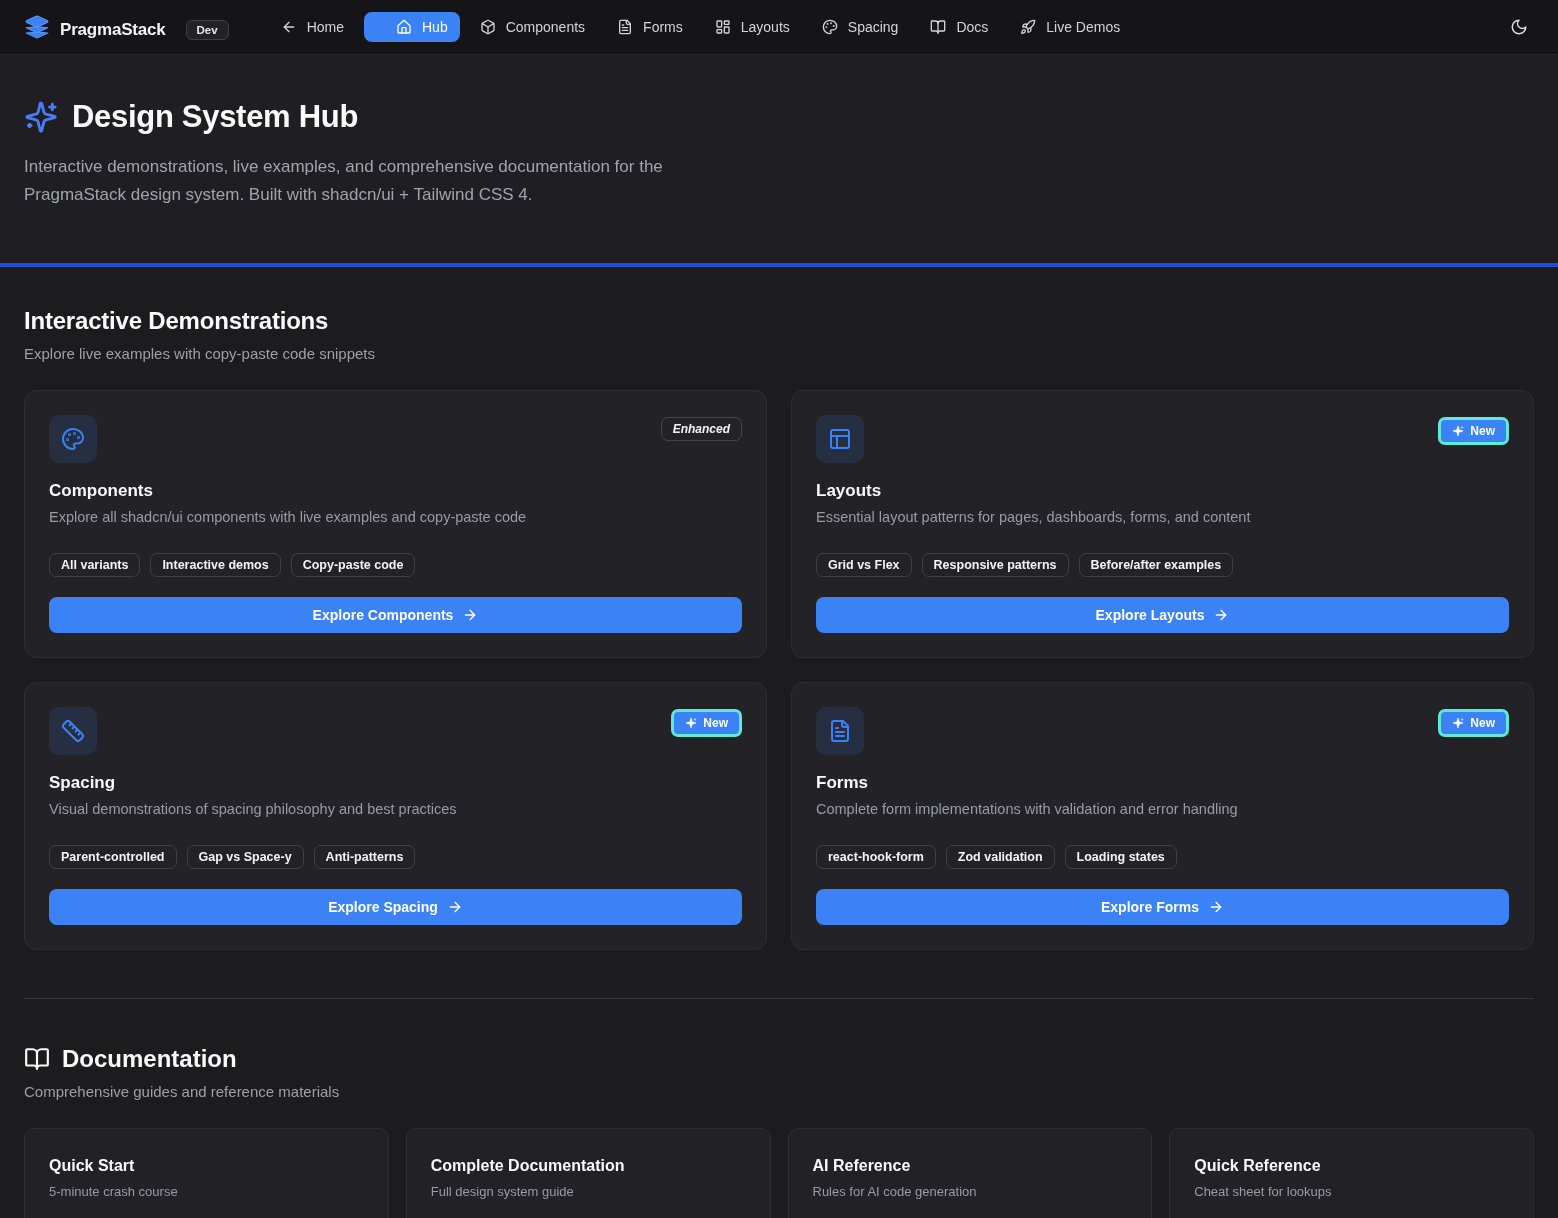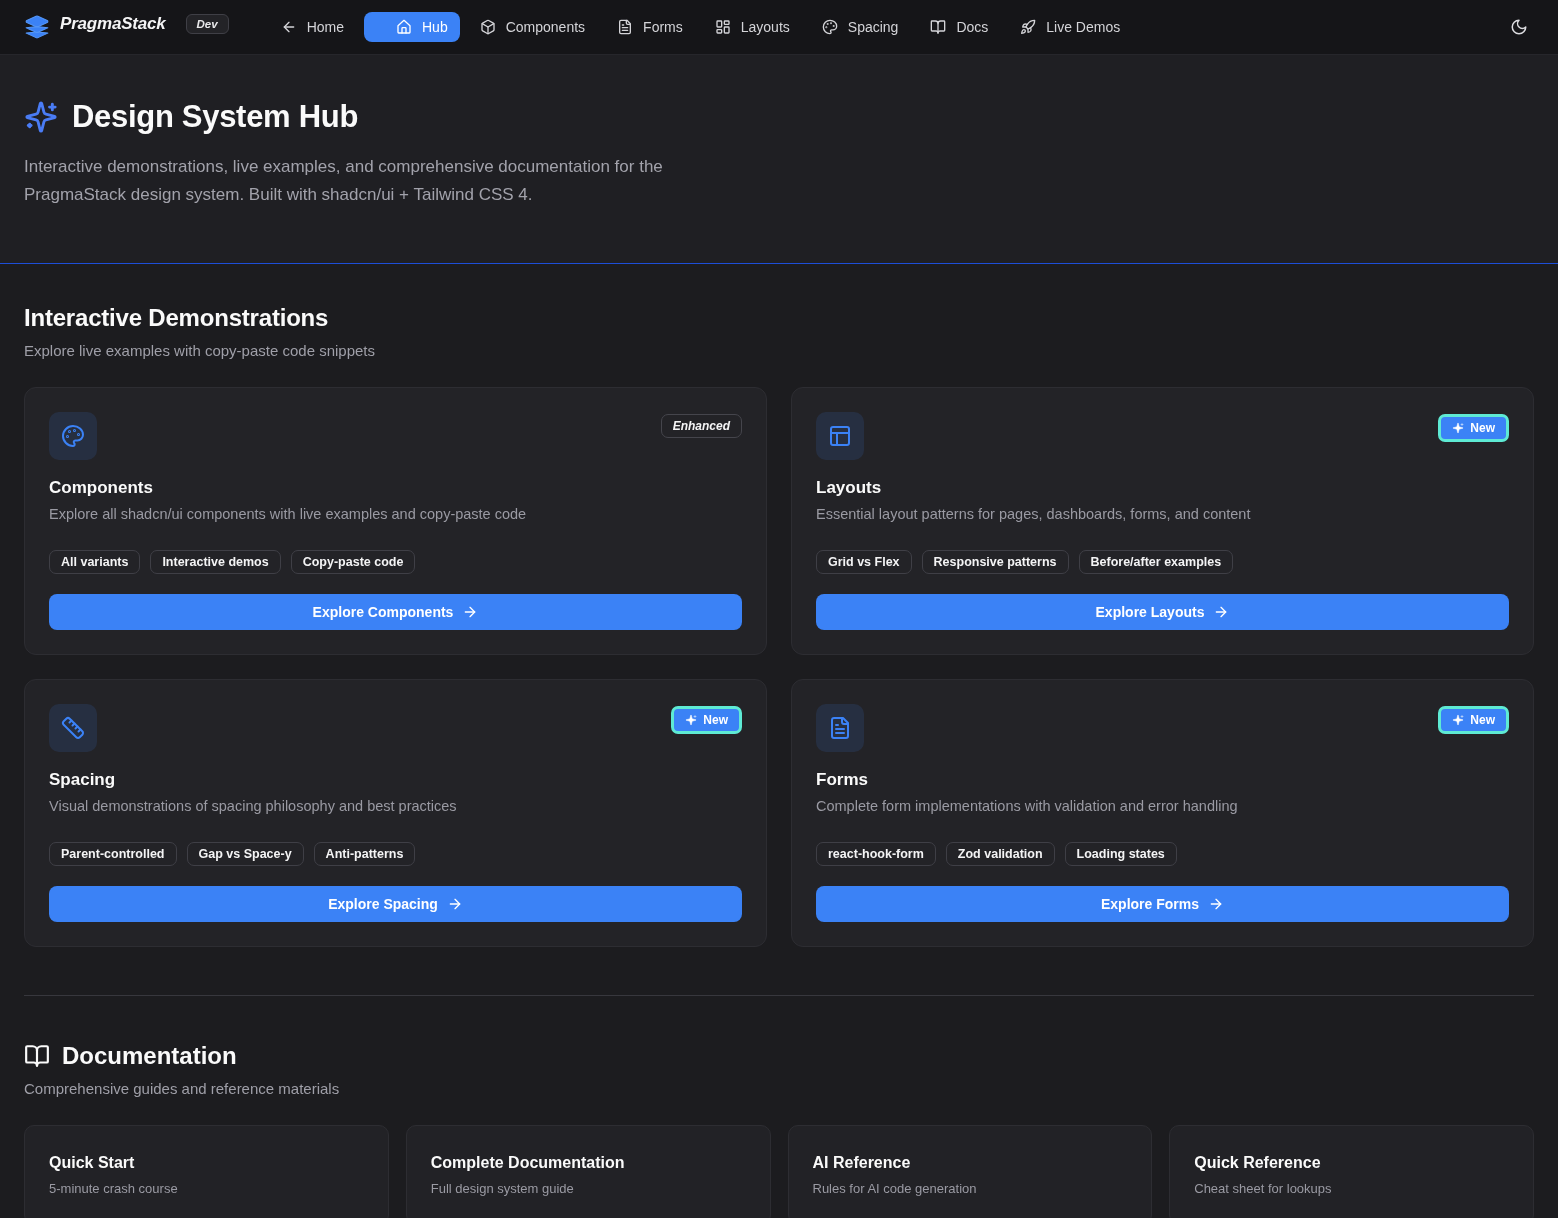--- a/index.html
+++ b/index.html
@@ -10,21 +10,21 @@
     font-family:"Liberation Sans", sans-serif;
     -webkit-font-smoothing:antialiased;
   }
   svg { display:block; flex:none; }
 
   
   .navbar {
     height:55px; display:flex; align-items:center;
     padding:0 24px; background:#151518; border-bottom:1px solid #26262b;
   }
-  .nav-brand { display:flex; align-items:flex-start; gap:10px; cursor:pointer;font-style:italic; }
+  .nav-brand { display:flex; align-items:flex-end; gap:10px; cursor:pointer; }
   .brand-logo svg { width:26px; height:26px; }
   .brand-name { font-size:17px; font-weight:700; letter-spacing:-0.2px; color:#f4f4f5; }
   .dev-badge {
     margin-left:10px; font-size:11.5px; font-weight:700; padding:3px 10px;
     border-radius:6px; border:1px solid #3f3f46; background:#232327; color:#e8e8ea;
   }
   .nav-menu { display:flex; align-items:center; gap:8px; margin-left:40px; }
   .nav-item {
     display:flex; align-items:center; gap:10px; padding:7px 12px;
     font-size:14px; color:#d4d4d8; border-radius:8px; cursor:pointer; white-space:nowrap;
@@ -32,21 +32,21 @@
   .nav-item svg { width:16px; height:16px; }
   .nav-item.active { background:#3b82f6; color:#fff;padding-left:32px; }
   .theme-btn {
     margin-left:auto; background:none; border:none; color:#dcdce0;
     cursor:pointer; padding:6px; display:flex;
   }
   .theme-btn svg { width:18px; height:18px; }
 
   
   .hero {
-    background:#1f1f23; border-bottom:1px solid #1d4ed8;
+    background:#1f1f23; border-bottom:4px solid #1d4ed8;
     padding:44px 24px 54px;
   }
   .hero-title { display:flex; align-items:center; gap:14px; font-size:31px; font-weight:700; letter-spacing:-0.3px; }
   .hero-title svg { width:34px; height:34px; color:#4a7cf5; }
   .hero-desc { margin-top:18px; font-size:17px; line-height:1.65; color:#a2a2ab; max-width:745px; }
 
   
   .main { padding:0 24px 20px; }
   .section-heading { font-size:24px; font-weight:700; letter-spacing:-0.2px; }
   .section-sub { margin-top:10px; font-size:15px; color:#9f9fa8; }

